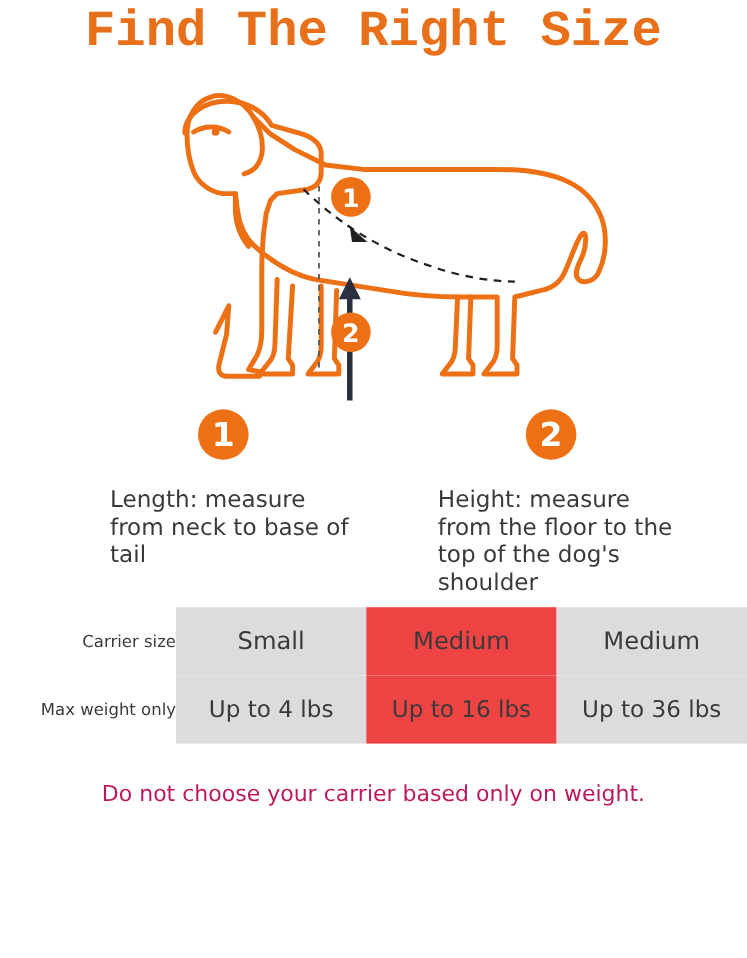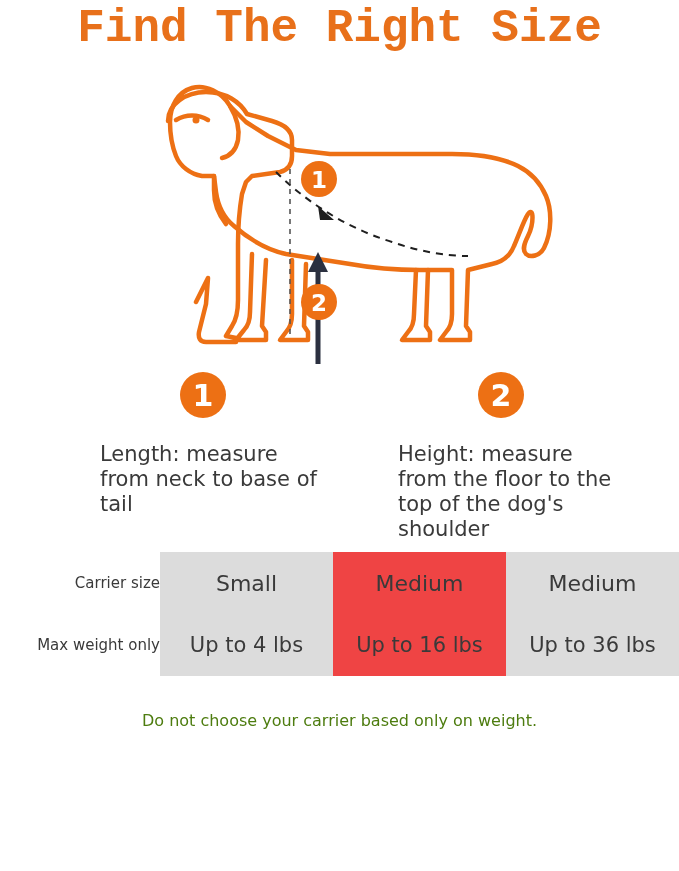--- a/index.html
+++ b/index.html
@@ -106,23 +106,23 @@
   .cell.grey { background: #DCDCDC; }
   .cell.cream { background: #ef4444; }
   .cell.name { font-size: 22px; }
 
   
   .footnote {
     position: relative;
     width: 679px;
     text-align: center;
     margin-top: 34px;
-    font-size: 16px;
+    font-size: 20px;
     line-height: 22px;
-    color: #4d7c0f;
+    color: #be185d;
     font-family: "DejaVu Sans", sans-serif;
   }
 </style>
 </head>
 <body>
 
 <div class="page">
 
   <div class="title">Find The Right Size</div>
 

